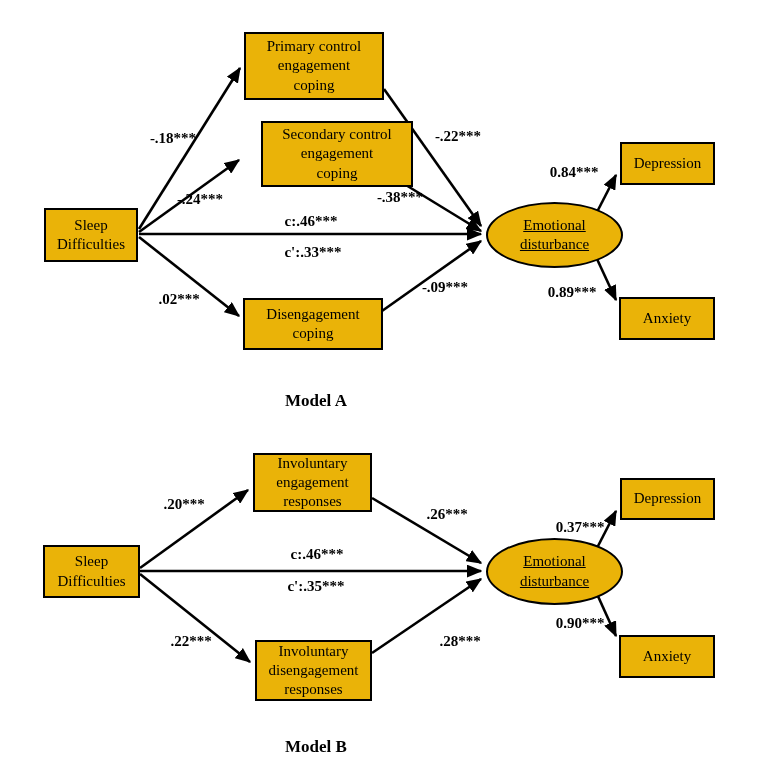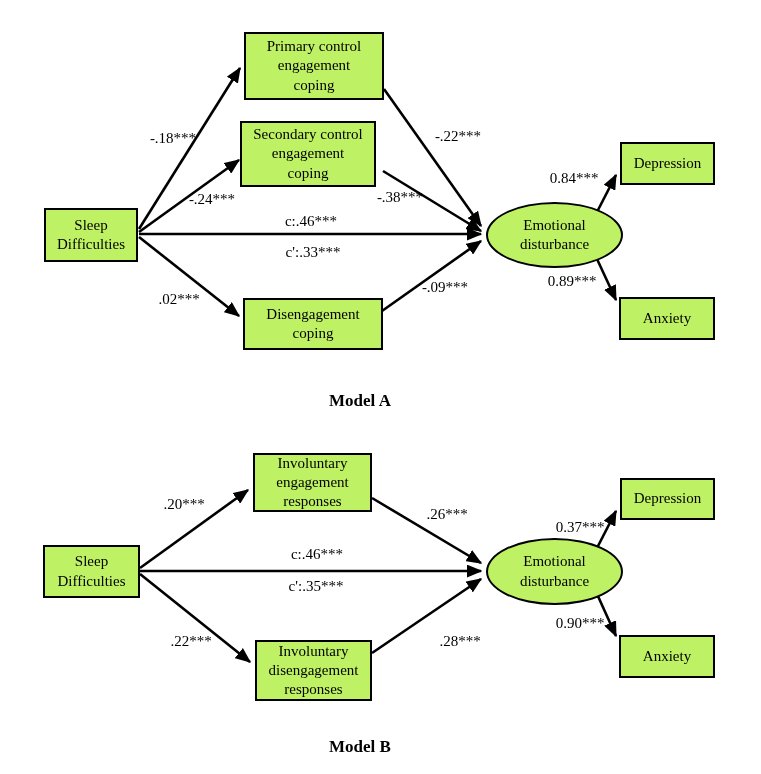--- a/index.html
+++ b/index.html
@@ -22,45 +22,46 @@
     top: 0;
   }
   .wires line {
     stroke: #000000;
     stroke-width: 2.6;
   }
   .node {
     position: absolute;
     box-sizing: border-box;
     border: 2.5px solid #000000;
-    background: #bef264;
+    background: #eab308;
     display: flex;
     align-items: center;
     justify-content: center;
     text-align: center;
     white-space: pre-line;
     font-size: 15px;
     line-height: 1.28;
   }
   .ellipse {
     border-radius: 50%;
+    text-decoration: underline;
   }
   .lbl {
     position: absolute;
     transform: translate(-50%, -50%);
     font-size: 15px;
     white-space: nowrap;
+    font-weight: bold;
   }
   .model-title {
     position: absolute;
     transform: translate(-50%, -50%);
     font-size: 17px;
     font-weight: bold;
     white-space: nowrap;
-    margin-left: 44px;
   }
 </style>
 </head>
 <body>
 
 <div class="canvas">
 
   <svg class="wires" width="761" height="774" viewBox="0 0 761 774">
     <defs>
       <marker id="ah" viewBox="0 0 6 5" markerWidth="6" markerHeight="5" refX="5.5" refY="2.5" orient="auto" markerUnits="strokeWidth">
@@ -91,44 +92,44 @@
     </g>
   </svg>
 
   <div class="node" style="left:44px; top:208px; width:94px; height:54px">Sleep
 Difficulties</div>
 
   <div class="node" style="left:244px; top:32px; width:140px; height:68px">Primary control
 engagement
 coping</div>
 
-  <div class="node" style="left:240px; top:121px; width:136px; height:66px">Secondary control
+  <div class="node" style="left:261px; top:121px; width:152px; height:66px">Secondary control
 engagement
 coping</div>
 
   <div class="node" style="left:243px; top:298px; width:140px; height:52px">Disengagement
 coping</div>
 
   <div class="node ellipse" style="left:486px; top:202px; width:137px; height:66px">Emotional
 disturbance</div>
 
   <div class="node" style="left:620px; top:142px; width:95px; height:43px">Depression</div>
 
   <div class="node" style="left:619px; top:297px; width:96px; height:43px">Anxiety</div>
 
   <div class="lbl" style="left:173px; top:138px">-.18***</div>
-  <div class="lbl" style="left:212px; top:199px">-.24***</div>
+  <div class="lbl" style="left:200px; top:199px">-.24***</div>
   <div class="lbl" style="left:179px; top:299px">.02***</div>
   <div class="lbl" style="left:311px; top:221px">c:.46***</div>
   <div class="lbl" style="left:313px; top:252px">c':.33***</div>
   <div class="lbl" style="left:458px; top:136px">-.22***</div>
   <div class="lbl" style="left:400px; top:197px">-.38***</div>
   <div class="lbl" style="left:445px; top:287px">-.09***</div>
-  <div class="lbl" style="left:574px; top:178px">0.84***</div>
-  <div class="lbl" style="left:572px; top:281px">0.89***</div>
+  <div class="lbl" style="left:574px; top:172px">0.84***</div>
+  <div class="lbl" style="left:572px; top:292px">0.89***</div>
 
   <div class="model-title" style="left:316px; top:401px">Model A</div>
 
   <div class="node" style="left:43px; top:545px; width:97px; height:53px">Sleep
 Difficulties</div>
 
   <div class="node" style="left:253px; top:453px; width:119px; height:59px">Involuntary
 engagement
 responses</div>
 

